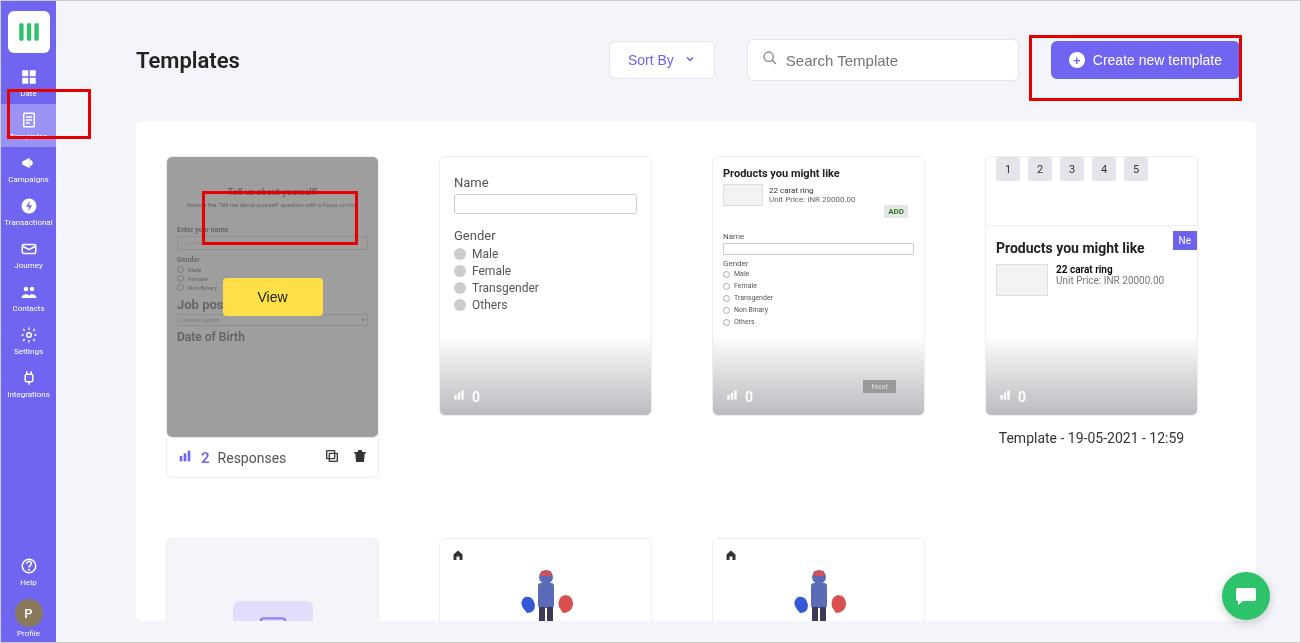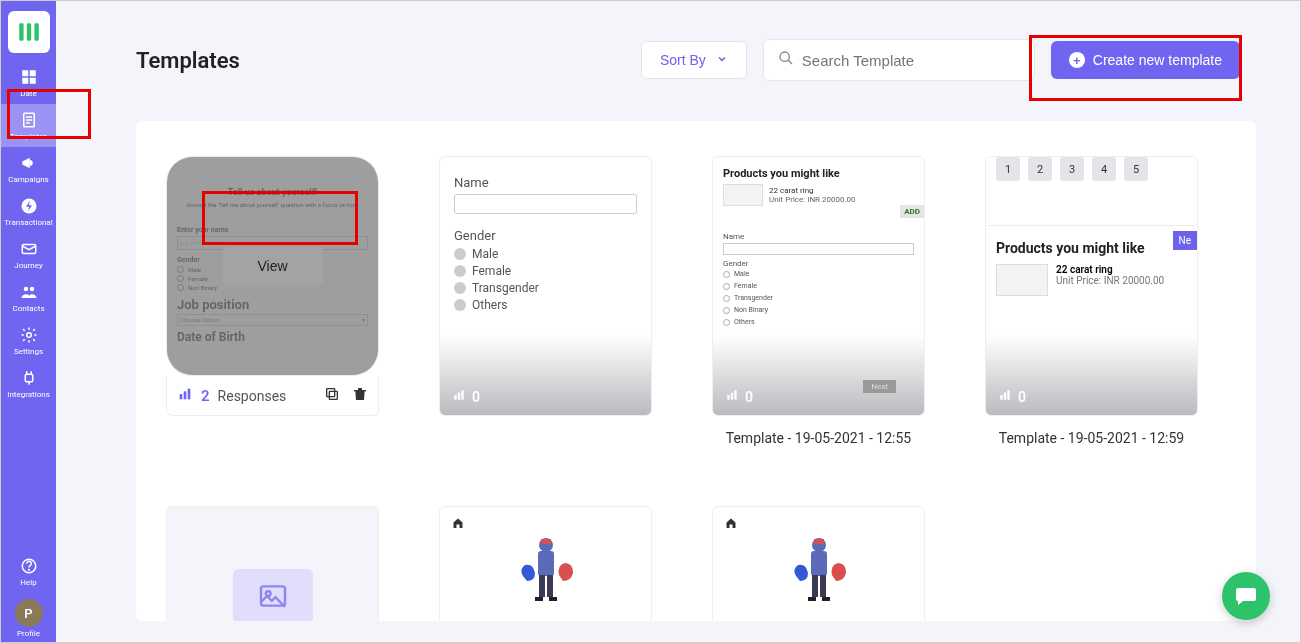--- a/index.html
+++ b/index.html
@@ -16,62 +16,62 @@
 .profile-circle { width: 28px; height: 28px; border-radius: 50%; background: #8a7a5a; display:flex; align-items:center; justify-content:center; color:#fff; font-size:13px; font-weight:500; }
 
 .hl-red-1 { position:absolute; left:6px; top:88px; width:84px; height:50px; border:3px solid #e60000; z-index:20; pointer-events:none; }
 .hl-red-2 { position:absolute; left:1028px; top:34px; width:213px; height:66px; border:3px solid #e60000; z-index:20; pointer-events:none; }
 .hl-red-3 { position:absolute; left:201px; top:190px; width:156px; height:54px; border:3px solid #e60000; z-index:20; pointer-events:none; }
 
 .main { position:absolute; left:55px; top:0; right:0; bottom:0; }
 
 .header { position:absolute; left:80px; top:38px; right:60px; display:flex; align-items:center; }
 .page-title { font-size:22px; font-weight:600; color:#222; }
-.header-right { margin-left:auto; display:flex; align-items:center; gap:16px;padding-left:24px; }
+.header-right { margin-left:auto; display:flex; align-items:center; gap:32px;padding-left:24px; }
 .sort-btn { background:#fff; border:1px solid #e5e5ef; border-radius:6px; padding:10px 18px; display:flex; align-items:center; gap:10px; color:#6d62ec; font-size:14px; cursor:pointer; }
 .sort-btn .chev { color:#6d62ec; }
 .search-box { background:#fff; border:1px solid #e5e5ef; border-radius:6px; padding:10px 14px; width:272px; display:flex; align-items:center; gap:8px; }
 .search-box input { border:none; outline:none; width:100%; font-size:15px; color:#666; background:transparent; }
 .create-btn { background:#7065f0; color:#fff; border:none; border-radius:6px; padding:11px 18px; display:flex; align-items:center; gap:8px; font-size:14px; cursor:pointer; }
 .create-btn .plus { width:16px; height:16px; background:#fff; color:#7065f0; border-radius:50%; display:flex; align-items:center; justify-content:center; font-weight:bold; font-size:13px; line-height:1; }
 
 .card-area { position:absolute; left:80px; top:120px; width:1120px; height:500px; background:#fff; border-radius:6px; padding:35px 30px; overflow:hidden; }
 .card-grid { display:grid; grid-template-columns: repeat(4, 213px); gap:60px 60px; }
 
 .card { width:213px; display:flex; flex-direction:column; }
 .card-thumb { width:213px; height:220px; border-radius:6px; overflow:hidden; position:relative; border:1px solid #eee; background:#fff; }
 .card-title { text-align:center; margin-top:14px; font-size:14px; color:#333; }
 
 
 .thumb1-bg { position:absolute; inset:0; background:#9e9e9e; }
 .thumb1-content { position:absolute; inset:0; padding:10px; font-size:8px; color:#444; }
 .thumb1-overlay { position:absolute; inset:0; display:flex; flex-direction:column; align-items:center; justify-content:center; gap:10px; }
 .edit-btn { width:100px; height:38px; background:#7065f0; color:#fff; border:none; border-radius:4px; font-size:14px; cursor:pointer; }
-.view-btn { width:100px; height:38px; background:#a3a3a3; color:#222; border:none; border-radius:4px; font-size:14px; font-weight:500; cursor:pointer; }
+.view-btn { width:100px; height:38px; background:#fde047; color:#222; border:none; border-radius:4px; font-size:14px; font-weight:500; cursor:pointer; }
 .card1-footer { display:flex; align-items:center; padding:0 10px; gap:8px; }
 .resp-icon { color:#7065f0; }
 .resp-count { color:#7065f0; font-weight:600; font-size:15px; }
 .resp-label { color:#555; font-size:14px; }
 .footer-actions { margin-left:auto; display:flex; gap:12px; }
 
 
 .prev-label { font-size:12px; color:#555; margin:6px 0 4px; }
 .prev-input { border:1px solid #ccc; border-radius:3px; height:20px; width:100%; }
 .prev-radio-row { display:flex; align-items:center; gap:6px; margin:3px 0; font-size:12px; color:#555; }
 .prev-radio { width:12px; height:12px; border-radius:50%; background:#ccc; }
 .prev-fade { position:absolute; left:0; right:0; bottom:0; height:80px; background:linear-gradient(to bottom, rgba(240,240,245,0) 0%, rgba(130,130,140,0.55) 100%); }
 .prev-stat { position:absolute; left:12px; bottom:10px; display:flex; align-items:center; gap:6px; color:#fff; font-size:14px; font-weight:600; z-index:2; }
 
 
 .t3-header { font-size:11px; font-weight:700; padding:10px 10px 4px; color:#222; }
 .t3-prod { display:flex; align-items:center; gap:6px; padding:0 10px 4px; }
 .t3-img { width:40px; height:22px; background:#f3f3f3; border:1px solid #ddd; }
 .t3-prodinfo { font-size:8px; color:#333; }
 .t3-price { color:#666; }
-.t3-add { position:absolute; right:0; top:48px; background:#e5e5e5; color:#2a7a2a; font-size:8px; font-weight:700; padding:2px 4px; }
+.t3-add { position:absolute; right:16px; top:48px; background:#e5e5e5; color:#2a7a2a; font-size:8px; font-weight:700; padding:2px 4px; }
 .t3-small-label { font-size:8px; color:#555; padding:4px 10px 0; }
 .t3-input { margin:2px 10px 0; border:1px solid #ccc; height:12px; }
 .t3-radio-row { display:flex; align-items:center; gap:4px; padding:2px 10px; }
 .t3-radio { width:7px; height:7px; border-radius:50%; border:1px solid #aaa; }
 .t3-radio-label { font-size:7px; color:#555; }
 .t3-next { position:absolute; right:28px; bottom:22px; background:#999; color:#ddd; font-size:8px; padding:2px 8px; z-index:2; }
 
 
 .t4-q { font-size:10px; padding:10px 10px 6px; color:#333; }
 .t4-scale { display:flex; gap:8px; padding:0 10px; }
@@ -230,21 +230,21 @@
         <span class="plus">+</span>
         <span>Create new template</span>
       </button>
     </div>
   </div>
 
   <div class="card-area">
     <div class="card-grid">
 
       <div class="card">
-        <div class="card-thumb" style="height:220px;border-radius:26px;">
+        <div class="card-thumb" style="height:282px;">
           <div class="thumb1-bg"></div>
           <div class="thumb1-content" style="opacity:0.65;">
             <div style="text-align:center; font-weight:bold; font-size:9px; margin-top:20px;">Tell us about yourself!</div>
             <div style="text-align:center; font-size:6px; margin-top:4px;">Answer the 'Tell me about yourself' question with a focus on how</div>
             <div style="margin-top:18px; font-size:7px; font-weight:600;">Enter your name</div>
             <div style="border:1px solid #888; height:14px; margin-top:2px; padding:2px; font-size:6px; color:#888;">e.g. Please Enter</div>
             <div style="margin-top:6px; font-size:7px; font-weight:600;">Gender</div>
             <div style="display:flex; align-items:center; gap:4px; margin-top:2px;">
                 <span style="width:7px;height:7px;border-radius:50%;border:1px solid #666;"></span>
                 <span style="font-size:6px;">Male</span>
@@ -361,21 +361,20 @@
           <div class="prev-fade"></div>
           <div class="prev-stat">
             <span><svg width="14" height="14" viewBox="0 0 24 24" fill="#fff">
                   <rect x="4" y="12" width="4" height="8"></rect>
                   <rect x="10" y="8" width="4" height="12"></rect>
                   <rect x="16" y="4" width="4" height="16"></rect>
                 </svg></span>
             <span>0</span>
           </div>
         </div>
-        <div class="card-title">Template - 19-05-2021 - 12:55</div>
       </div>
 
       <div class="card">
         <div class="card-thumb" style="height:260px;">
           <div class="t4-scale">
             <div class="t4-box">1</div>
             <div class="t4-box">2</div>
             <div class="t4-box">3</div>
             <div class="t4-box">4</div>
             <div class="t4-box">5</div>

